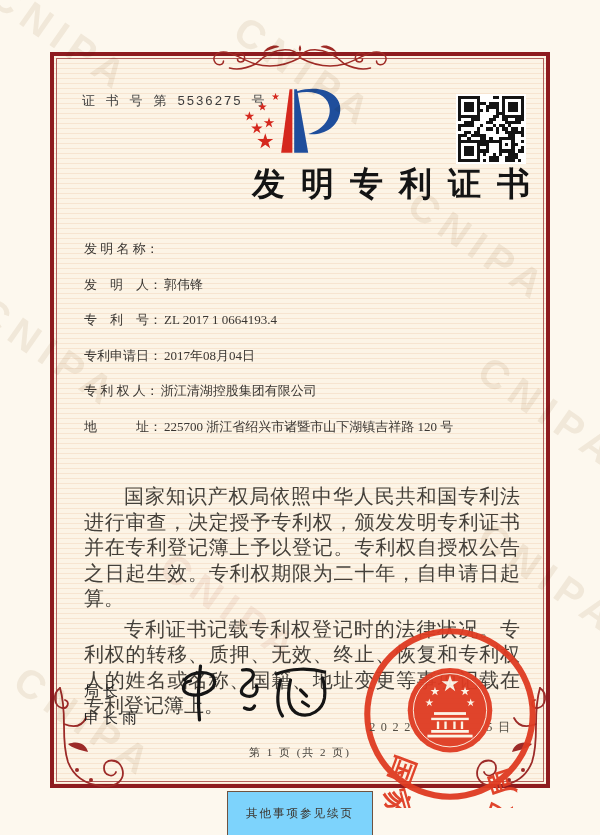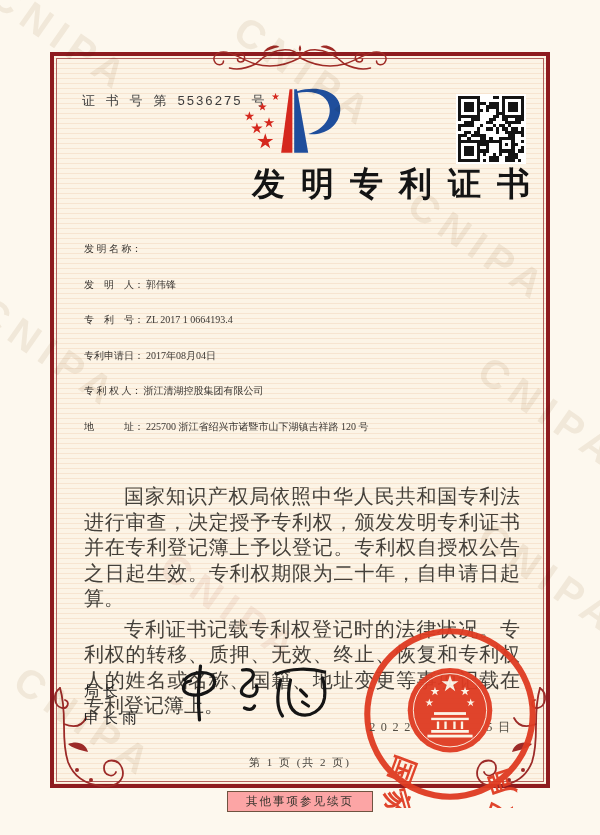--- a/index.html
+++ b/index.html
@@ -15,42 +15,42 @@
   
   .cert{position:absolute;left:50px;top:52px;width:492px;height:728px;z-index:1;
         border:4px solid #8e1b1f;
         background:repeating-linear-gradient(0deg,rgba(228,164,118,.20) 0 1px,rgba(0,0,0,0) 1px 5px),#fcf4e6;}
   .cert::before{content:"";position:absolute;inset:2px;border:1px solid #b4615c;pointer-events:none;}
   .cert-no{position:absolute;top:36px;left:28px;font-size:13px;letter-spacing:1.5px;color:#3d3d3d;font-family:Liberation Mono, monospace;}
   .logo{position:absolute;top:26px;left:50%;transform:translateX(-56%);}
   .qr{position:absolute;top:38px;right:20px;width:66px;height:66px;background:#fff;padding:2px;}
   .title{position:absolute;top:106px;left:0;width:100%;text-align:right;font-size:33px;
          font-weight:bold;letter-spacing:16px;text-indent:16px;color:#141414;margin:0;}
-  .fields{position:absolute;top:182px;left:30px;right:24px;font-size:10px;}
+  .fields{position:absolute;top:182px;left:30px;right:24px;font-size:13px;}
   .frow{display:flex;margin-bottom:14.5px;line-height:21px;}
   .lbl{flex:none;white-space:nowrap;}
   .val{margin-left:2px;}
   .pair2{margin-left:26px;display:flex;}
   .paras{position:absolute;top:428px;left:30px;right:26px;font-size:20px;line-height:25.5px;
          text-align:justify;color:#44403a;}
   .paras p{margin:0 0 5px 0;text-indent:2em;}
   .sign{position:absolute;left:30px;bottom:52px;font-size:15px;letter-spacing:4px;
         line-height:27px;color:#1f1f1f;font-family:Liberation Serif, serif;}
   .sig-svg{position:absolute;left:108px;bottom:48px;}
-  .pageinfo{position:absolute;bottom:14px;left:0;width:100%;text-align:center;font-size:11px;
+  .pageinfo{position:absolute;bottom:24px;left:0;width:100%;text-align:center;font-size:11px;
             letter-spacing:2px;color:#45413b;}
   
   .orn-top{position:absolute;top:-19px;left:50%;transform:translateX(-50%);}
   .orn-bl{position:absolute;left:-8px;bottom:-8px;}
   .orn-br{position:absolute;right:-8px;bottom:-8px;transform:scaleX(-1);}
   
   .seal{position:absolute;left:356px;top:620px;width:188px;height:188px;z-index:6;opacity:.95;}
   
   .cont-box{position:absolute;top:791px;left:50%;transform:translateX(-50%);z-index:2;
-            padding:2px 18px;border:1px solid #6f5340;background:#fca5a5;font-size:11.5px;
+            padding:14px 18px;border:1px solid #6f5340;background:#7dd3fc;font-size:11.5px;
             letter-spacing:2px;color:#3c3730;}
 </style>
 </head>
 <body>
 
 <svg width="0" height="0" style="position:absolute" aria-hidden="true">
   <defs>
     <path id="st" d="M0,-10 L2.23,-3.07 L9.51,-3.09 L3.61,1.17 L5.88,8.09 L0,3.8 L-5.88,8.09 L-3.61,1.17 L-9.51,-3.09 L-2.23,-3.07 Z"></path>
   </defs>
 </svg>

